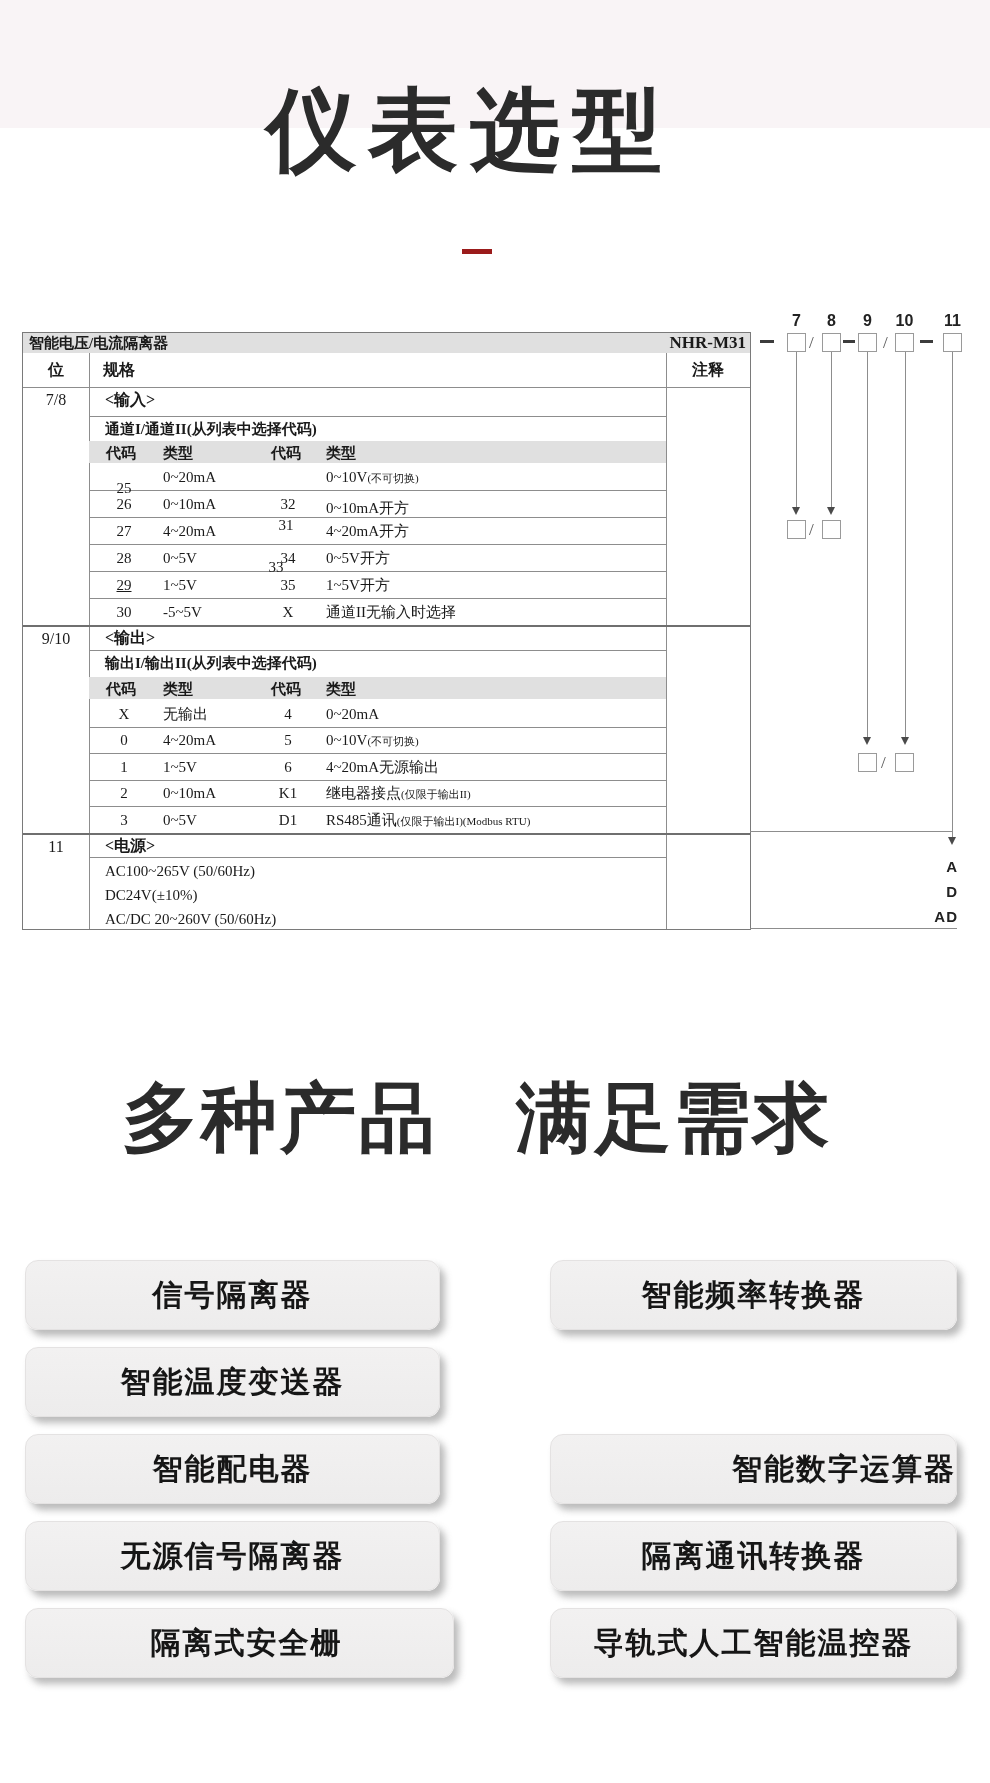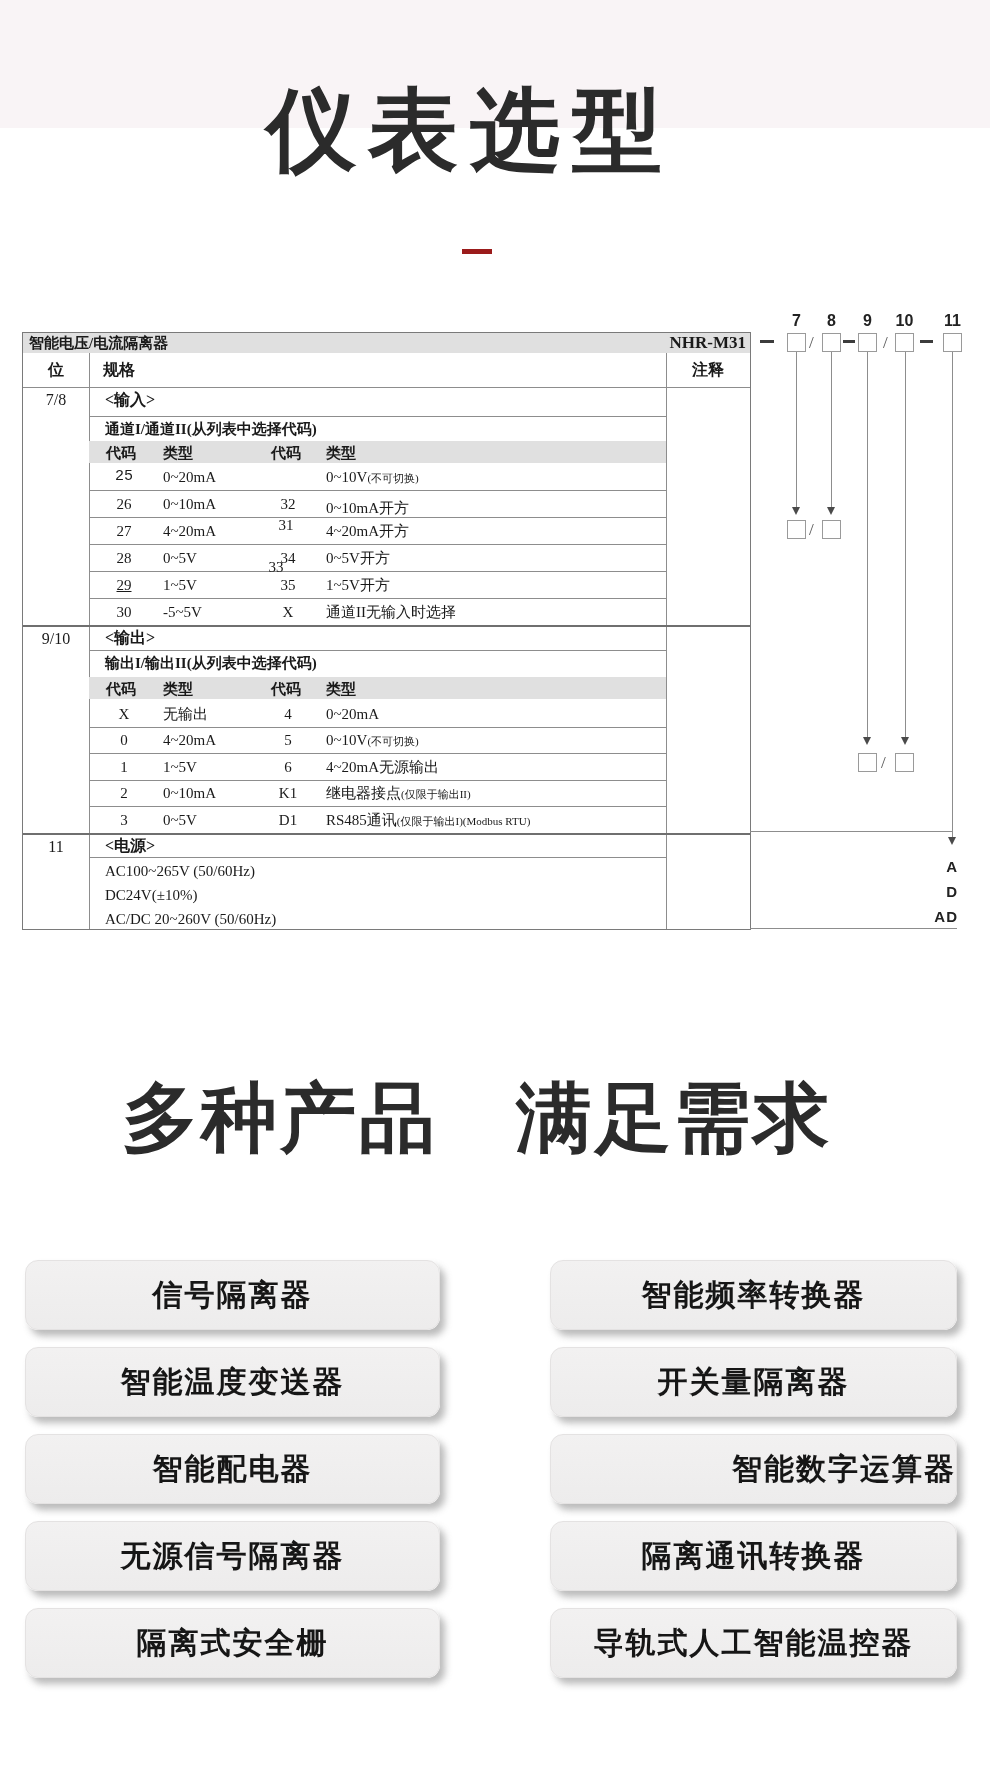--- a/index.html
+++ b/index.html
@@ -90,21 +90,21 @@
 
     <div class="bit" style="top:57px;">7/8</div>
     <div class="slabel" style="top:56px;">&lt;输入&gt;</div>
     <div class="ssub" style="top:86px;">通道I/通道II(从列表中选择代码)</div>
     <div class="band" style="top:108px;"></div>
     <div class="chdr" style="left:83px;top:110px;">代码</div>
     <div class="chdr" style="left:140px;top:110px;">类型</div>
     <div class="chdr" style="left:248px;top:110px;">代码</div>
     <div class="chdr" style="left:303px;top:110px;">类型</div>
 
-    <div class="cell cnum" style="left:66px;top:133px;width:70px;font-family:Liberation Mono, monospace;">25</div>
+    <div class="cell cnum" style="left:66px;top:144px;width:70px;">25</div>
     <div class="cell" style="left:140px;top:133px;">0~20mA</div>
     <div class="cell cnum" style="left:231px;top:133px;width:64px;margin-top:48px;">31</div>
     <div class="cell" style="left:303px;top:133px;"><span>0~10V</span><span class="sm">(不可切换)</span></div>
 
     <div class="cell cnum" style="left:66px;top:160px;width:70px;">26</div>
     <div class="cell" style="left:140px;top:160px;">0~10mA</div>
     <div class="cell cnum" style="left:233px;top:160px;width:64px;">32</div>
     <div class="cell" style="left:303px;top:164px;text-align:right;"><span>0~10mA开方</span><span class="sm"></span></div>
 
     <div class="cell cnum" style="left:66px;top:187px;width:70px;">27</div>
@@ -217,35 +217,32 @@
 
   <div class="pbtn l" style="top:1260px;">
       <span>信号隔离器</span>
     </div>
   <div class="pbtn r" style="top:1260px;">
       <span>智能频率转换器</span>
     </div>
   <div class="pbtn l" style="top:1347px;">
       <span>智能温度变送器</span>
     </div>
-  <div class="pbtn r" style="top:1347px;">
-      <span>开关量隔离器</span>
-    </div>
   <div class="pbtn l" style="top:1434px;">
       <span>智能配电器</span>
     </div>
   <div class="pbtn r" style="top:1434px;justify-content:flex-end;">
       <span>智能数字运算器</span>
     </div>
   <div class="pbtn l" style="top:1521px;">
       <span>无源信号隔离器</span>
     </div>
   <div class="pbtn r" style="top:1521px;">
       <span>隔离通讯转换器</span>
     </div>
-  <div class="pbtn l" style="top:1608px;">
+  <div class="pbtn l" style="top:1608px;padding-left:14px;">
       <span>隔离式安全栅</span>
     </div>
   <div class="pbtn r" style="top:1608px;">
       <span>导轨式人工智能温控器</span>
     </div>
 
 </div>
 
 </body></html>

